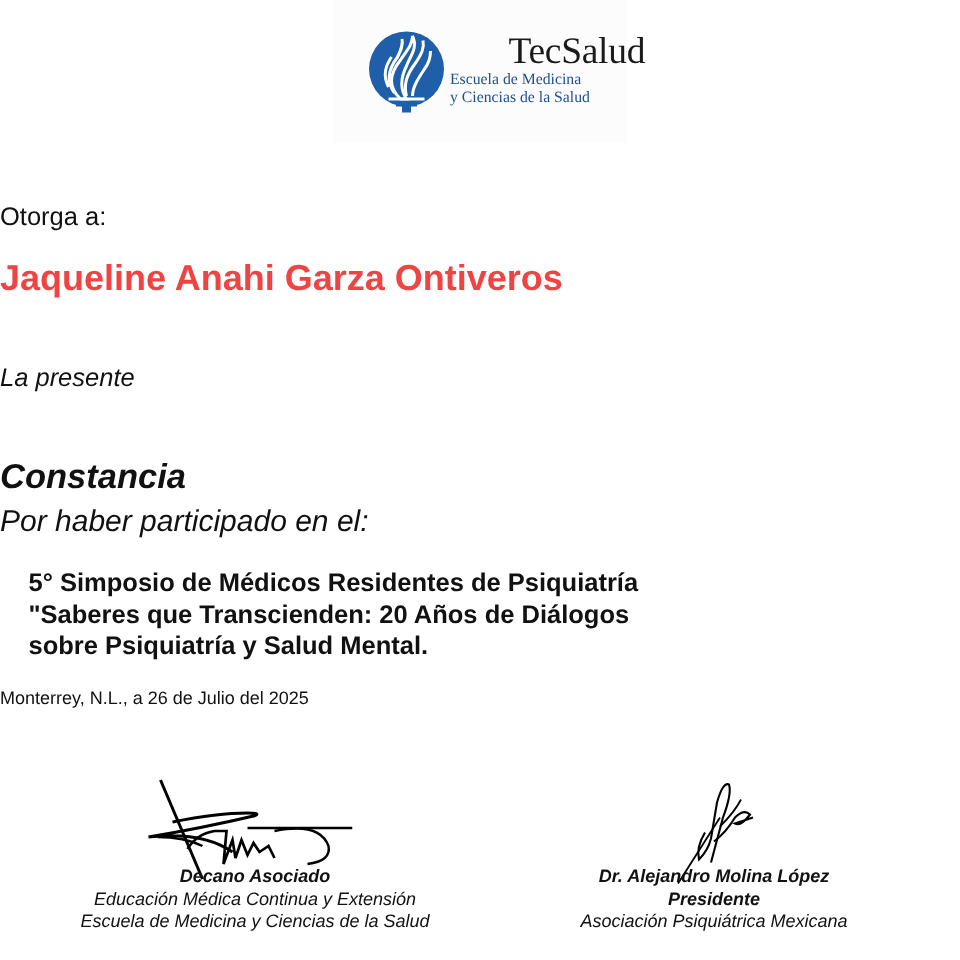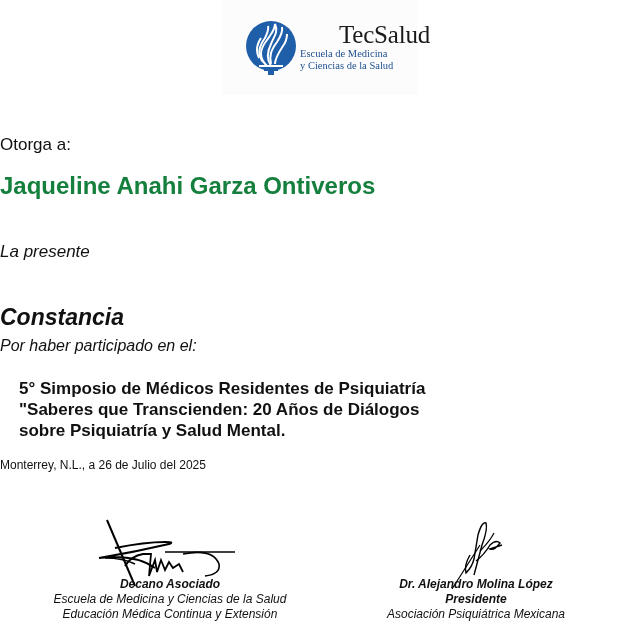--- a/index.html
+++ b/index.html
@@ -60,37 +60,37 @@
     }
     .grant-label {
       top: 135px;
       font-size: 17px;
       color: #111;
     }
     .recipient {
       top: 172px;
       font-size: 24px;
       font-weight: bold;
-      color: #15803d;
+      color: #ef4444;
     }
     .presente {
       top: 242px;
       font-size: 17px;
       font-style: italic;
     }
     .doc-type {
       top: 284px;
       font-size: 23px;
       font-weight: bold;
       font-style: italic;
       margin-top: 20px;
     }
     .reason {
       top: 337px;
-      font-size: 16px;
+      font-size: 20px;
       font-style: italic;
     }
     .event {
       top: 378px;
       font-size: 17px;
       font-weight: bold;
       line-height: 21px;
       padding-left: 19px;
     }
     .place-date {
@@ -165,21 +165,21 @@
 
 <svg class="signature signature-right" viewBox="0 0 60 75">
   <path d="M2 74 L30 30" stroke="#000" stroke-width="1.2" fill="none"></path>
   <path d="M20 40 Q14 50 16 58 Q22 52 24 44 L28 20 Q32 6 36 8 Q38 14 32 30 L24 60" stroke="#000" stroke-width="1.4" fill="none"></path>
   <path d="M26 46 Q34 40 40 30 Q46 24 50 28 Q44 36 40 34 L52 30" stroke="#000" stroke-width="1.4" fill="none"></path>
   <path d="M30 36 Q40 26 44 18" stroke="#000" stroke-width="1.2" fill="none"></path>
 </svg>
 
 <div class="sig-block sig-left">
   <div class="sig-role">Decano Asociado</div>
+  <div class="sig-org">Educación Médica Continua y Extensión</div>
   <div class="sig-org">Escuela de Medicina y Ciencias de la Salud</div>
-  <div class="sig-org">Educación Médica Continua y Extensión</div>
 </div>
 
 <div class="sig-block sig-right">
   <div class="sig-name">Dr. Alejandro Molina López</div>
   <div class="sig-role">Presidente</div>
   <div class="sig-org">Asociación Psiquiátrica Mexicana</div>
 </div>
 
 </body></html>

